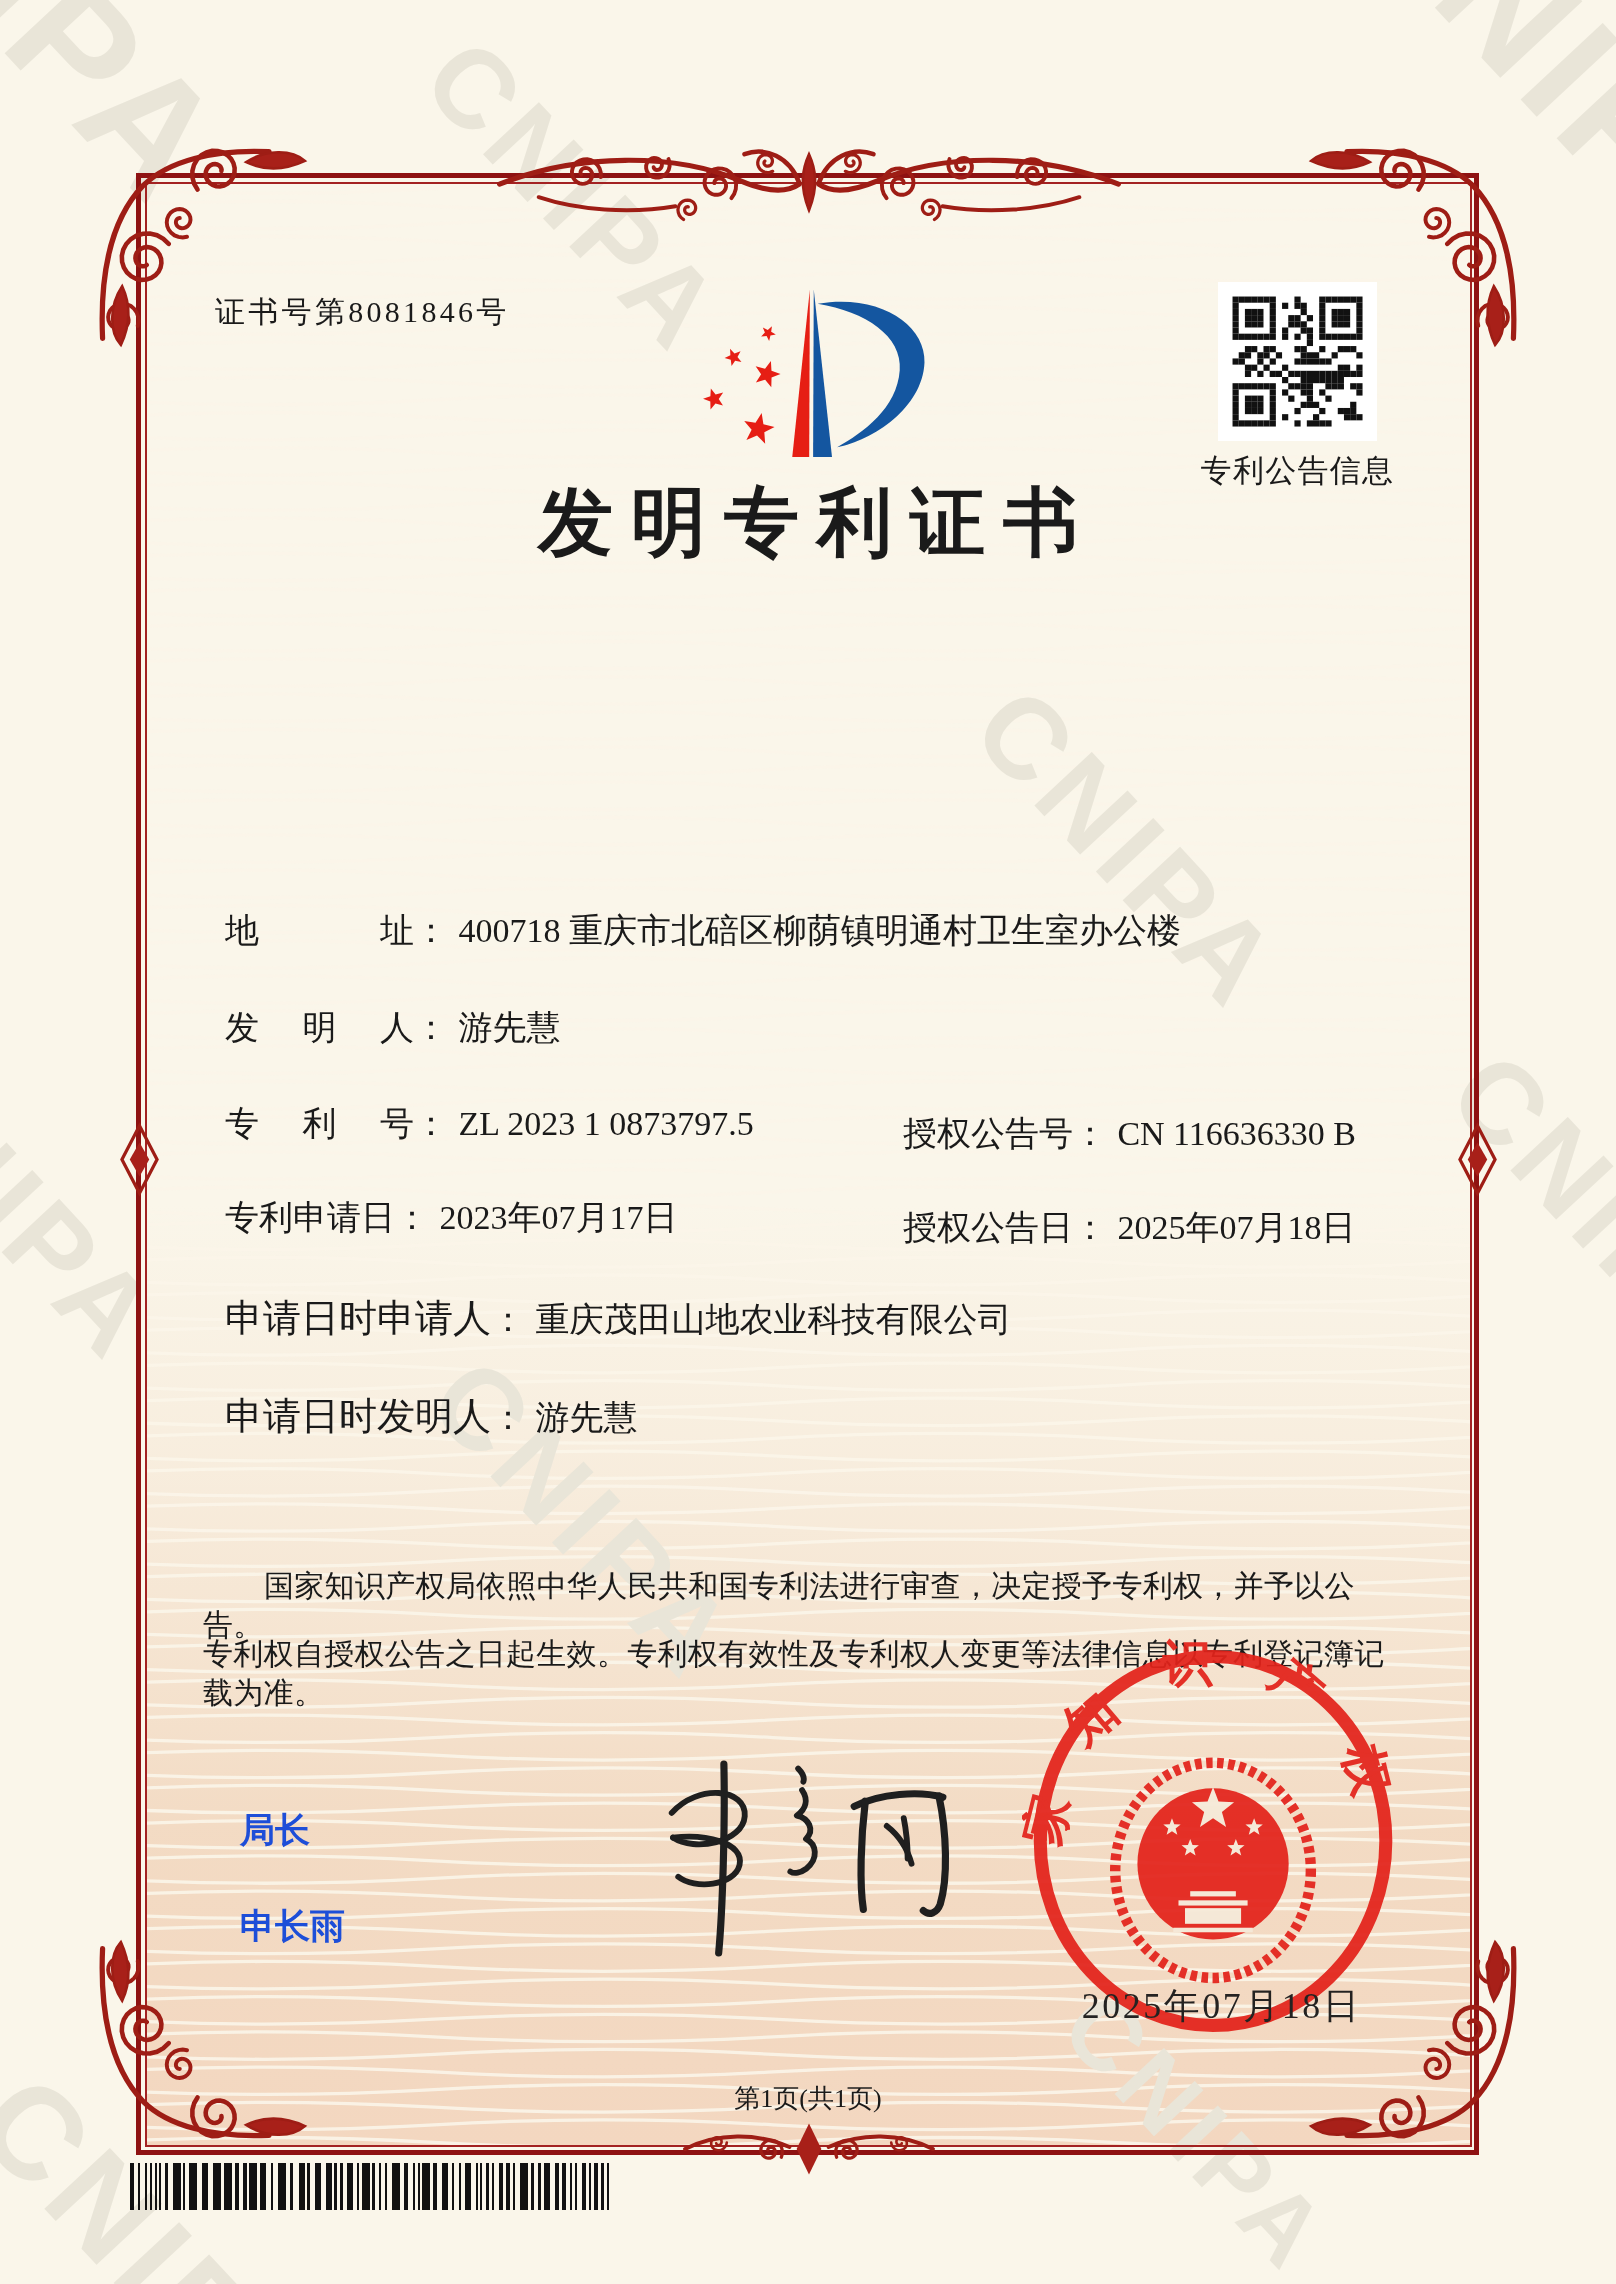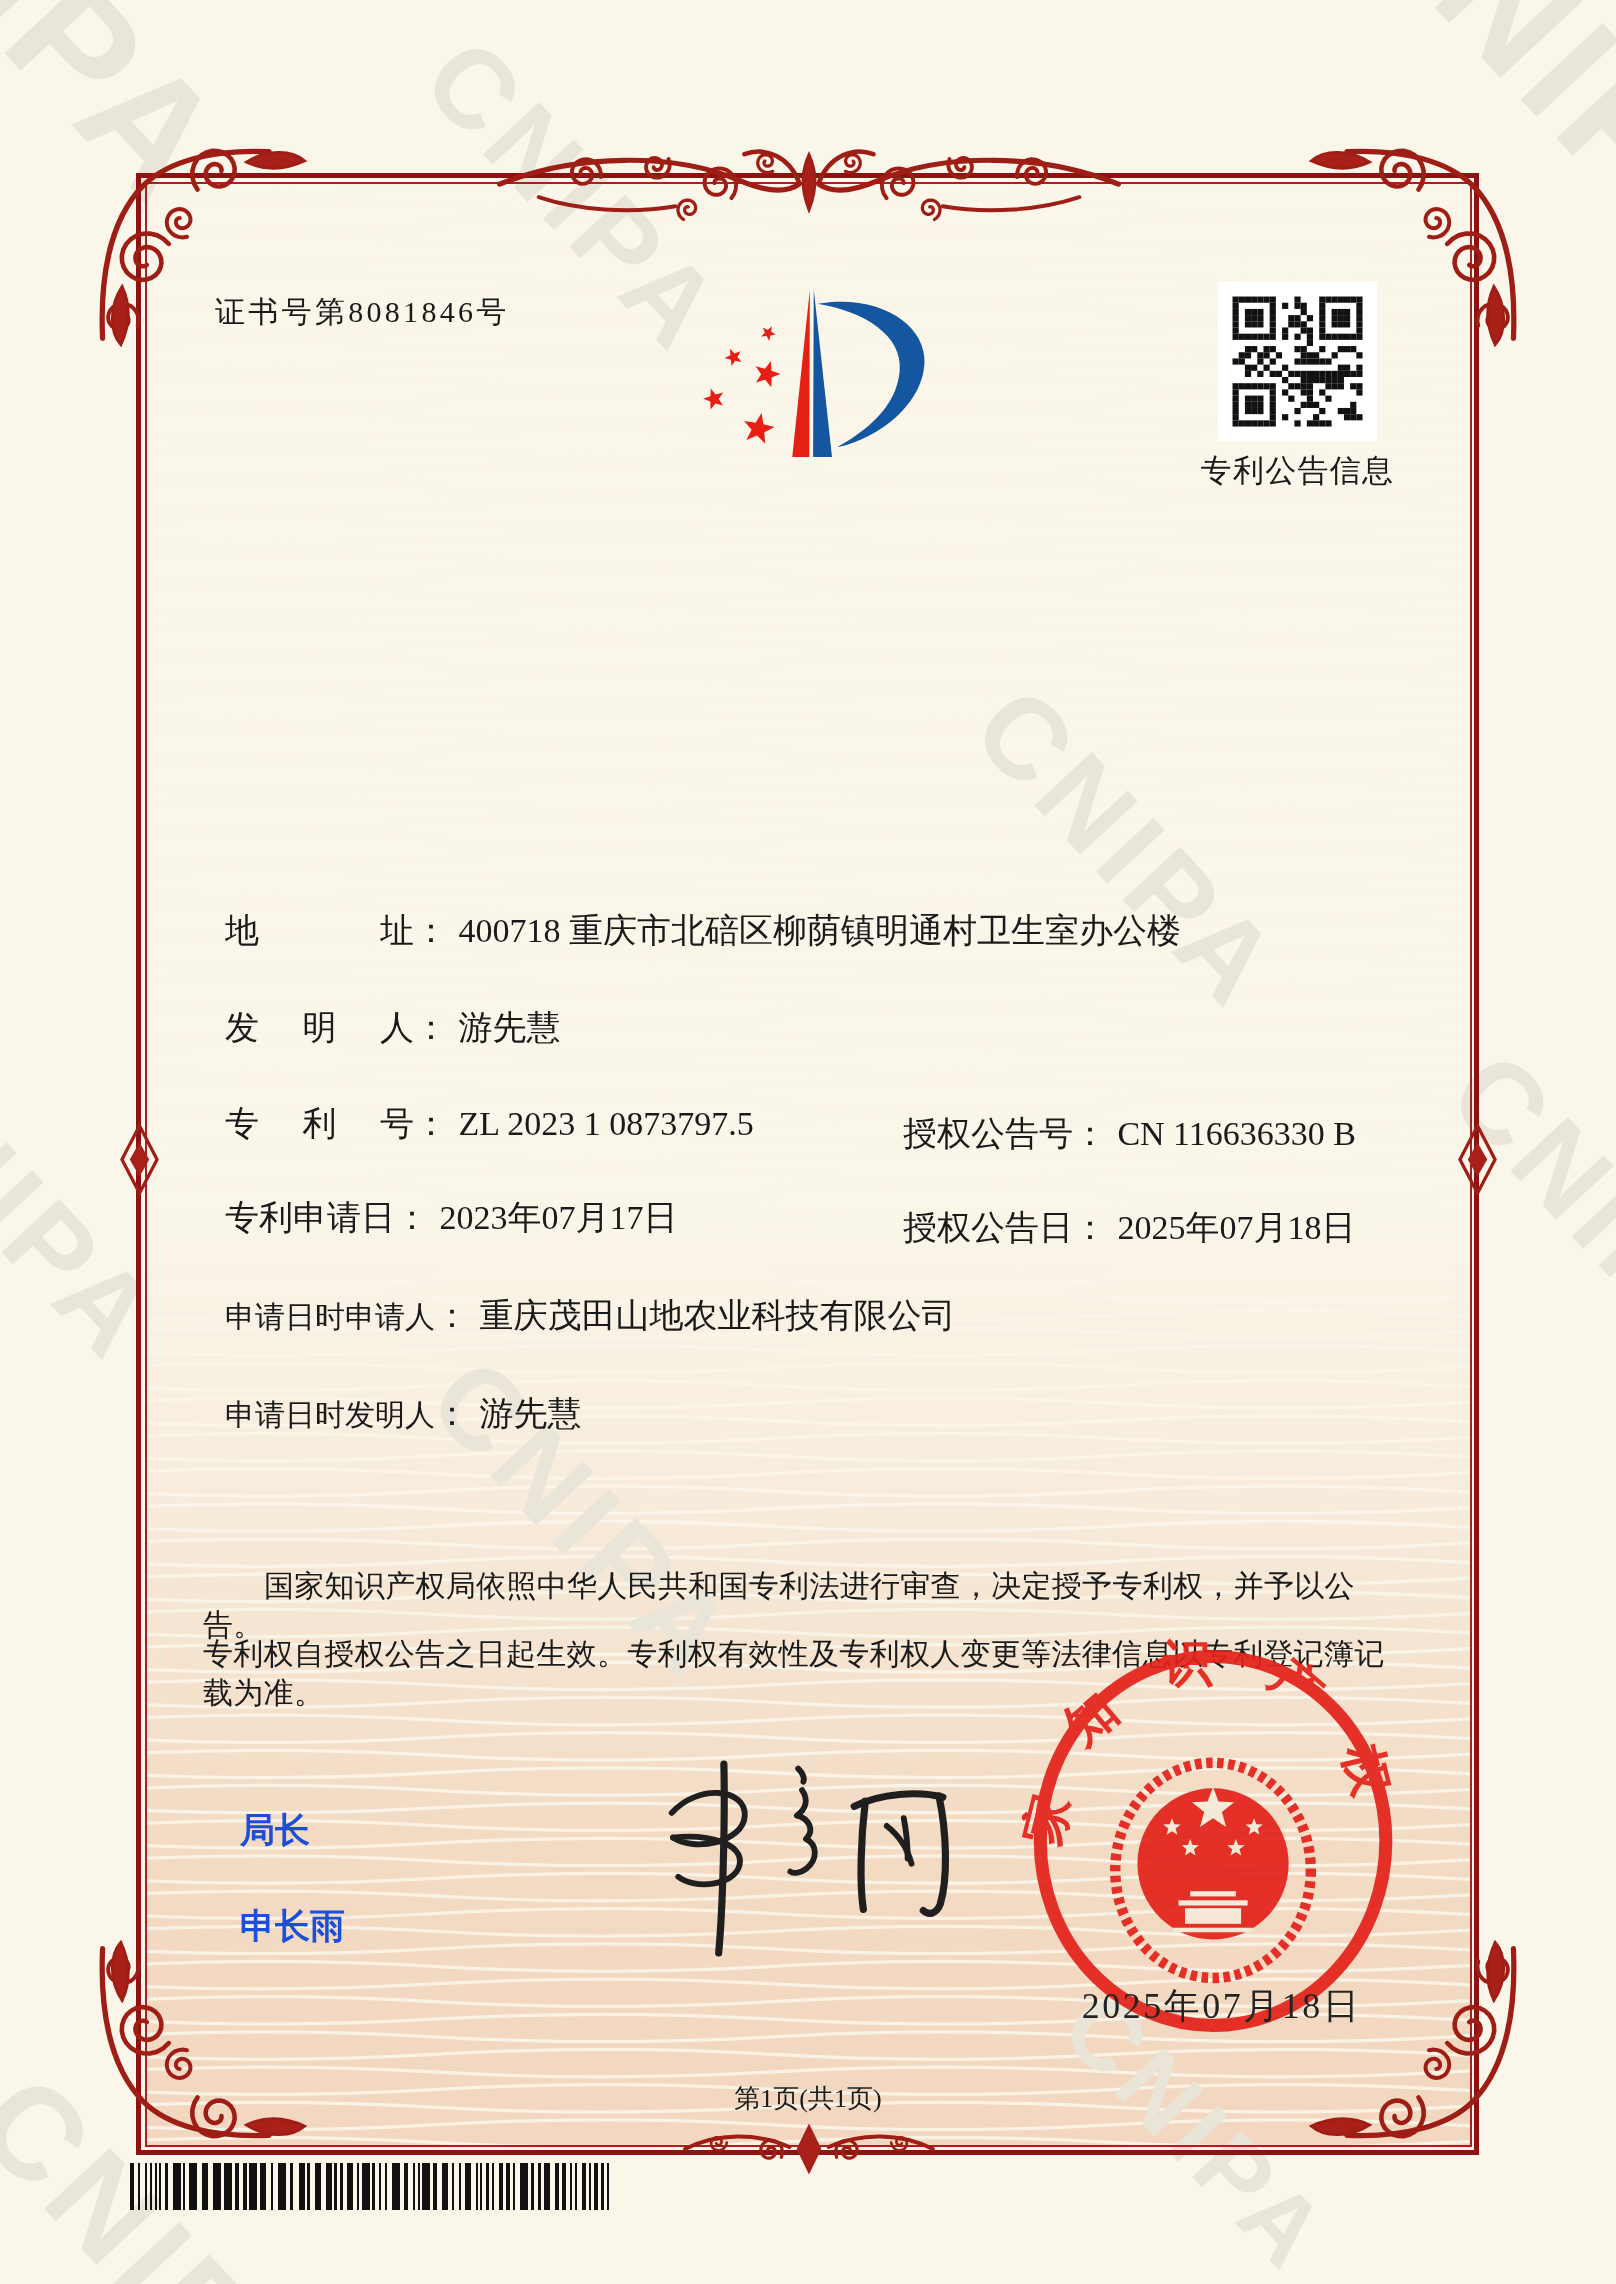--- a/index.html
+++ b/index.html
@@ -19,21 +19,21 @@
   .frame-inner{position:absolute;left:145px;top:182px;width:1323px;height:1961px;border:2px solid #a32222;}
   .orn{position:absolute;}
   
   .certno{position:absolute;left:215px;top:292px;font-size:30px;letter-spacing:3.3px;}
   .qrbox{position:absolute;left:1218px;top:282px;width:159px;height:159px;background:#ffffff;}
   .qrcap{position:absolute;left:1193px;top:450px;width:209px;text-align:center;font-size:31px;letter-spacing:1.3px;}
   .title{position:absolute;left:0;top:473px;width:100%;text-align:center;font-size:75px;font-weight:bold;
          letter-spacing:18px;padding-left:18px;box-sizing:border-box;}
   .row{position:absolute;left:225px;width:1245px;white-space:nowrap;font-size:34px;}
   .flabel{display:inline-block;width:189px;text-align:justify;text-align-last:justify;vertical-align:baseline;}
-  .flabel-long{font-size:30px;}
+  .flabel-long{font-size:38px;}
   .fvalue{padding-left:10.4px;}
   .right-col{position:absolute;left:678px;top:10px;}
   .stmt{position:absolute;left:203px;width:1210px;font-size:30px;letter-spacing:0.3px;line-height:1.3;}
   .signer{position:absolute;left:240px;font-size:35px;font-weight:bold;
           font-family:"Liberation Sans","DejaVu Sans",sans-serif;color:#1d4ed8;}
   .footer{position:absolute;left:0;top:2081px;width:100%;text-align:center;font-size:26px;}
   .barcode{position:absolute;left:130px;top:2163px;width:486px;height:47px;display:flex;align-items:stretch;}
   .barcode i{flex:none;background:#111;}
   svg{display:block;}
 </style>
@@ -497,20 +497,21 @@
         <rect x="79.3" y="212.3" width="9.5" height="9.5" fill="#111"></rect>
         <rect x="117.3" y="212.3" width="9.5" height="9.5" fill="#111"></rect>
         <rect x="136.3" y="212.3" width="9.5" height="9.5" fill="#111"></rect>
         <rect x="145.8" y="212.3" width="9.5" height="9.5" fill="#111"></rect>
         <rect x="155.3" y="212.3" width="9.5" height="9.5" fill="#111"></rect>
         <rect x="164.8" y="212.3" width="9.5" height="9.5" fill="#111"></rect>
       </svg>
   </div>
   <div class="qrcap">专利公告信息</div>
 
+  <div class="title">发明专利证书</div>
 
   <div class="row" style="top:908px;">
     <span class="flabel">地址</span><span>：</span><span class="fvalue">400718 重庆市北碚区柳荫镇明通村卫生室办公楼</span>
   </div>
   <div class="row" style="top:1005px;">
     <span class="flabel">发明人</span><span>：</span><span class="fvalue">游先慧</span>
   </div>
 
   <div class="row" style="top:1101px;">
     <span class="flabel">专利号</span><span>：</span><span class="fvalue">ZL 2023 1 0873797.5</span>

